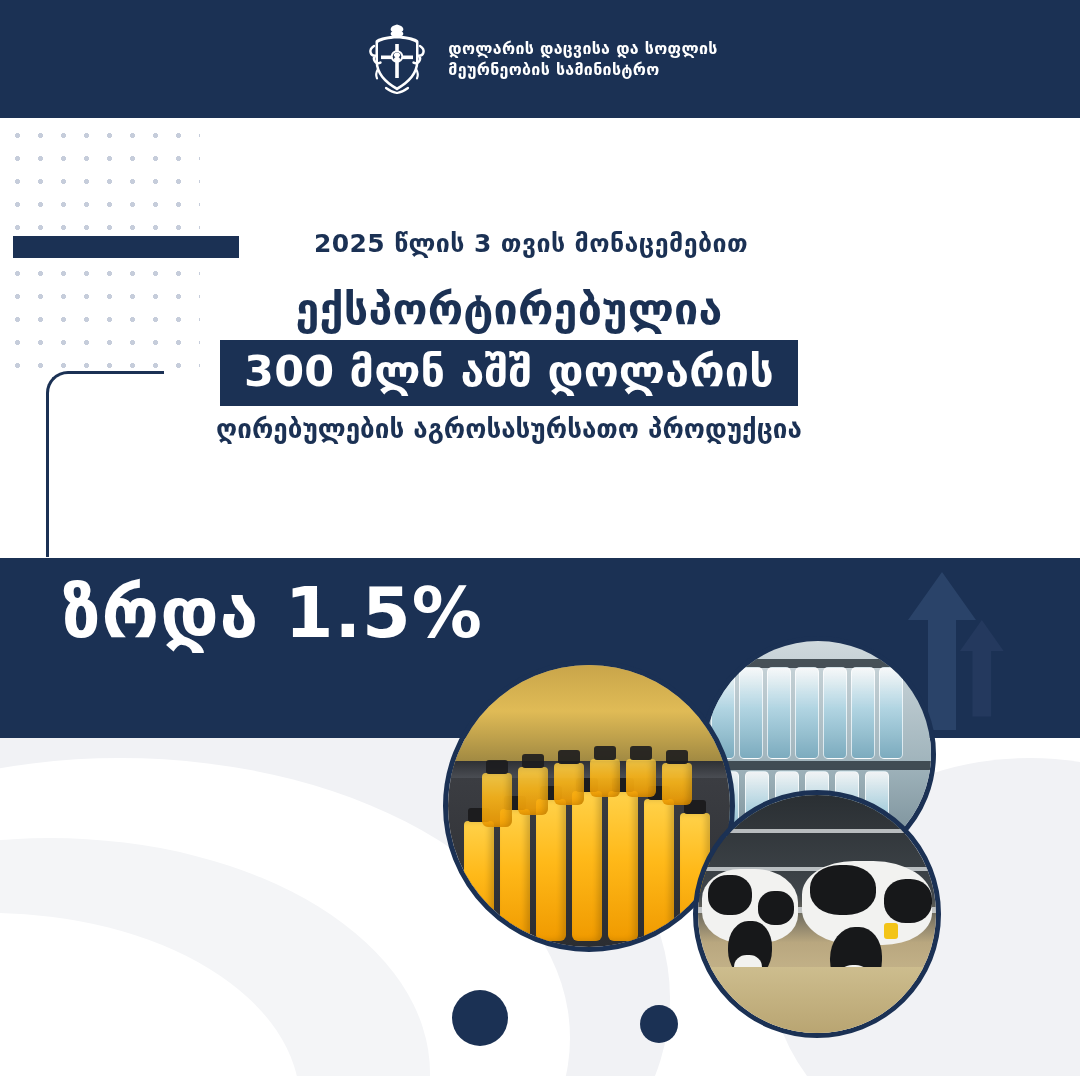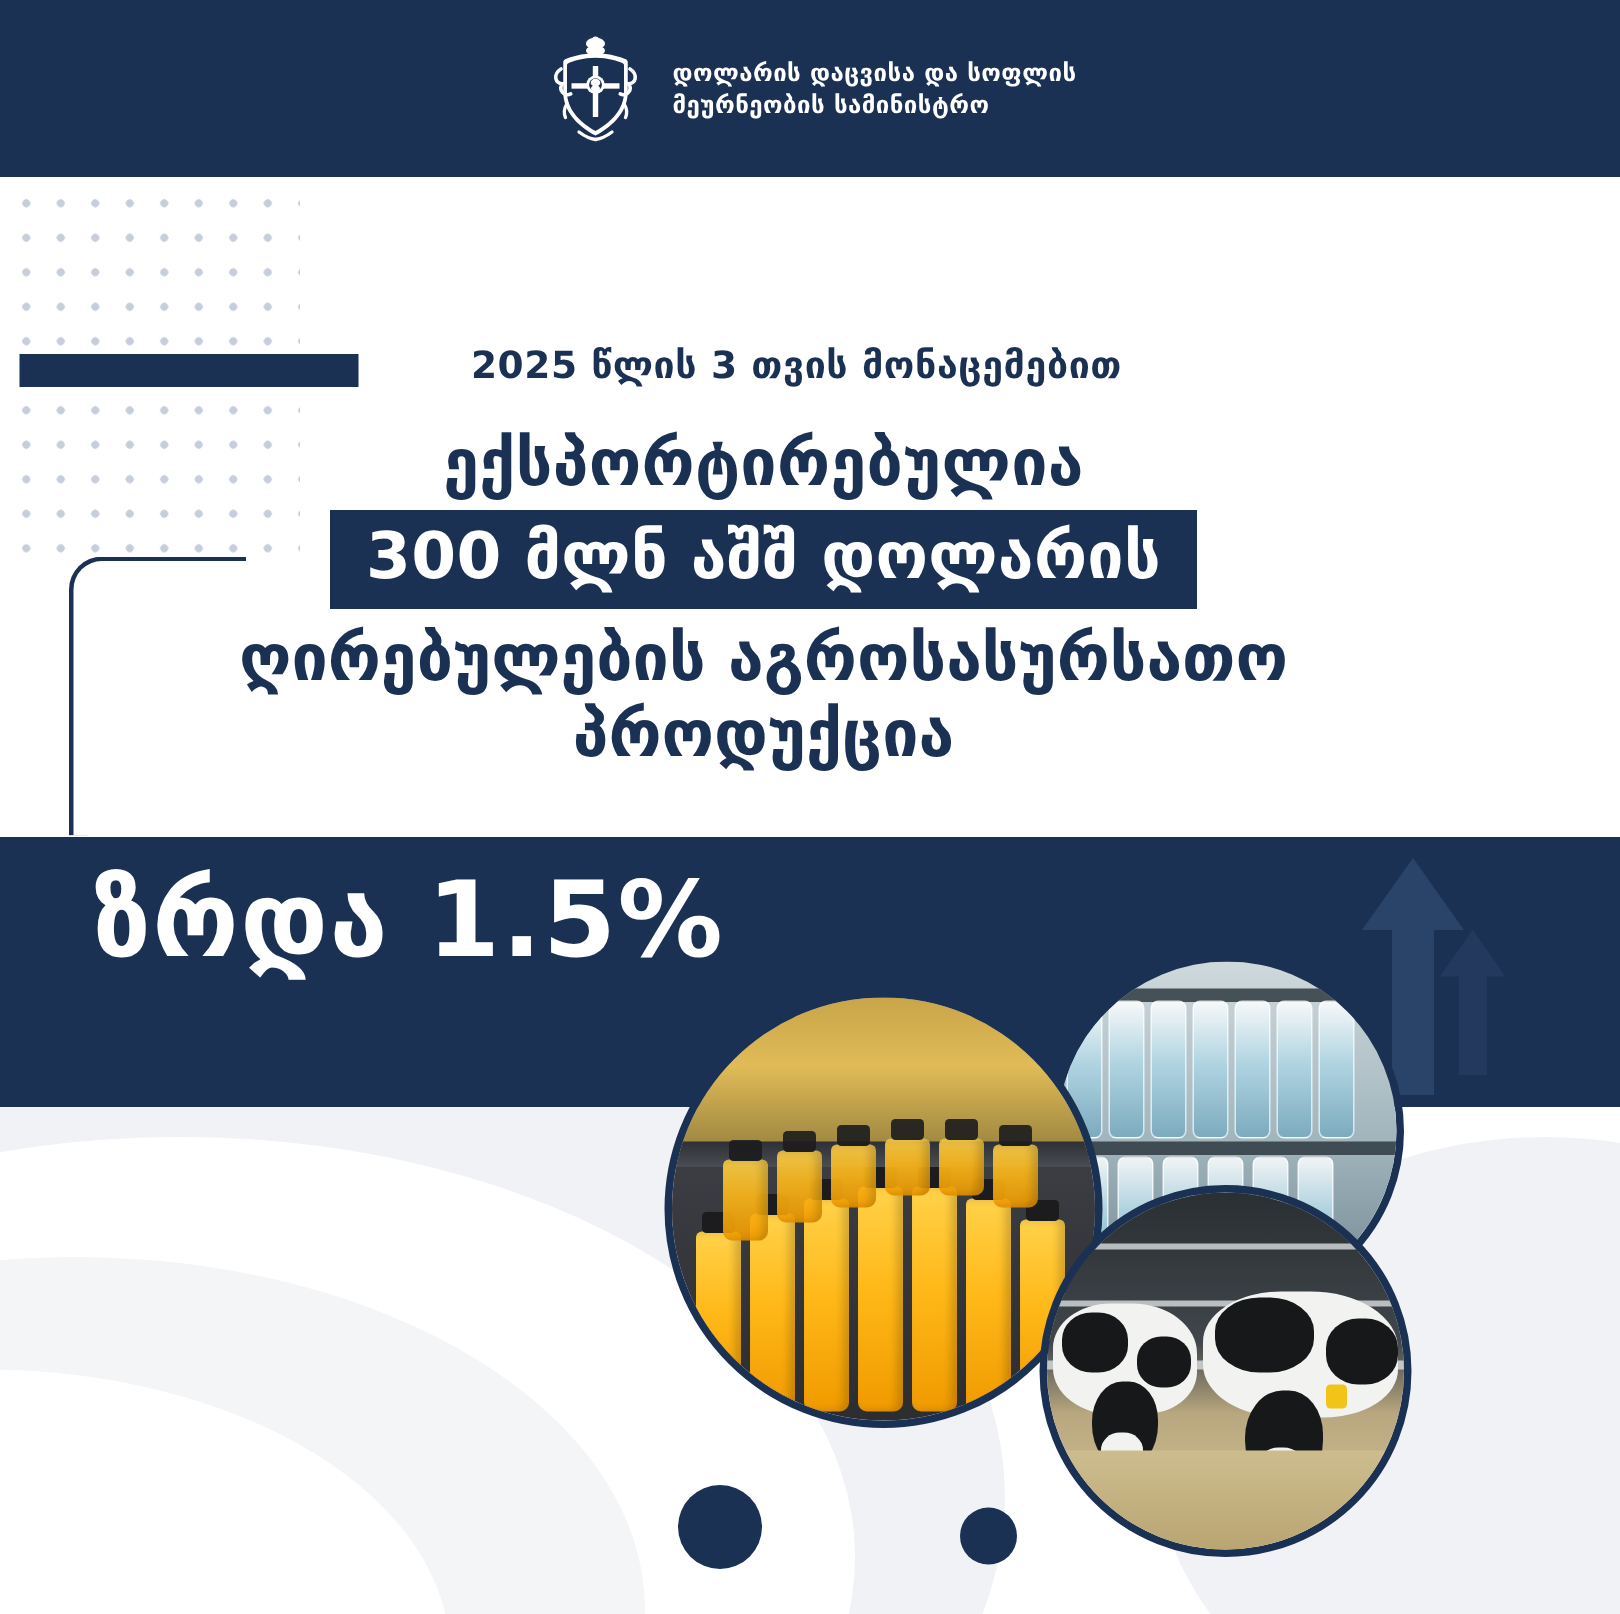--- a/index.html
+++ b/index.html
@@ -119,21 +119,21 @@
     background: #1b3154;
     color: #ffffff;
     font-size: 43px;
     font-weight: 800;
     letter-spacing: 0.2px;
     padding: 6px 24px 10px 24px;
     display: inline-block;
   }
   .line3 {
     margin-top: 8px;
-    font-size: 43px;
+    font-size: 26px;
     font-weight: 800;
     color: #1b3154;
     line-height: 1.18;
     padding: 0 60px;
   }
 
   
   .growth-band {
     position: absolute;
     left: 0; top: 558px;

